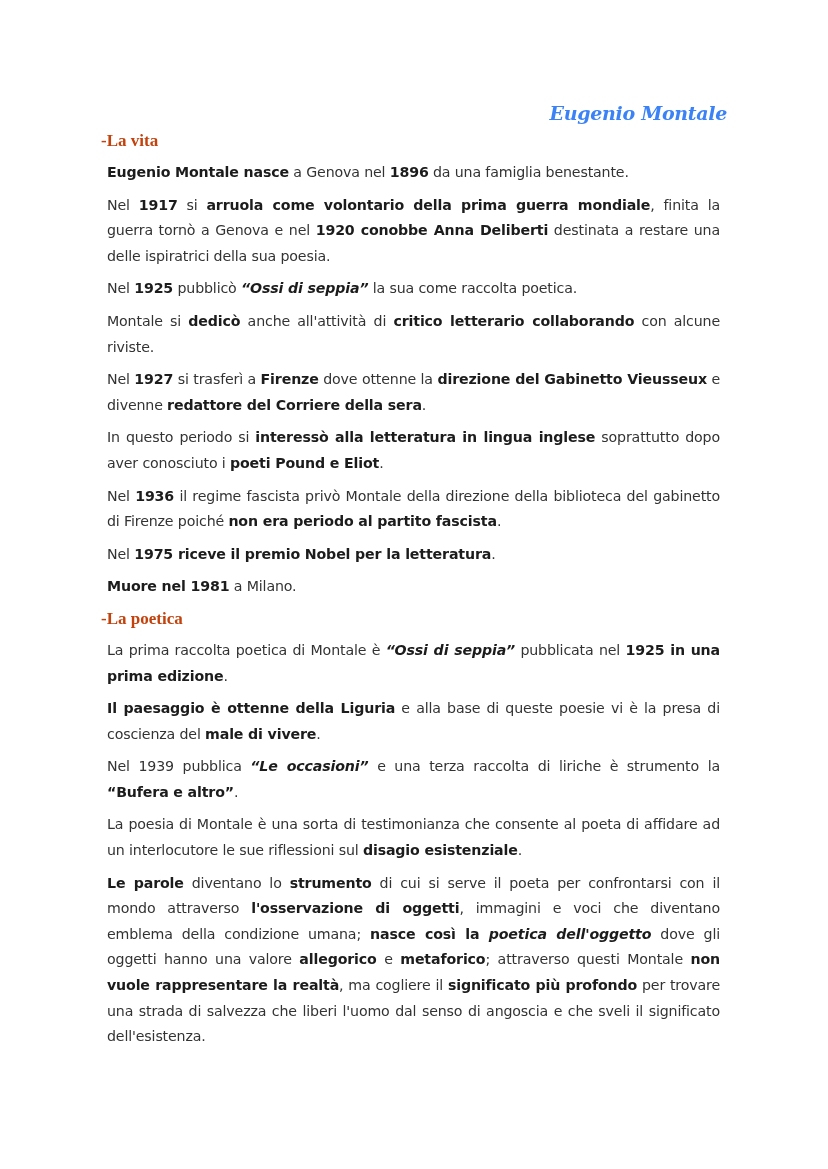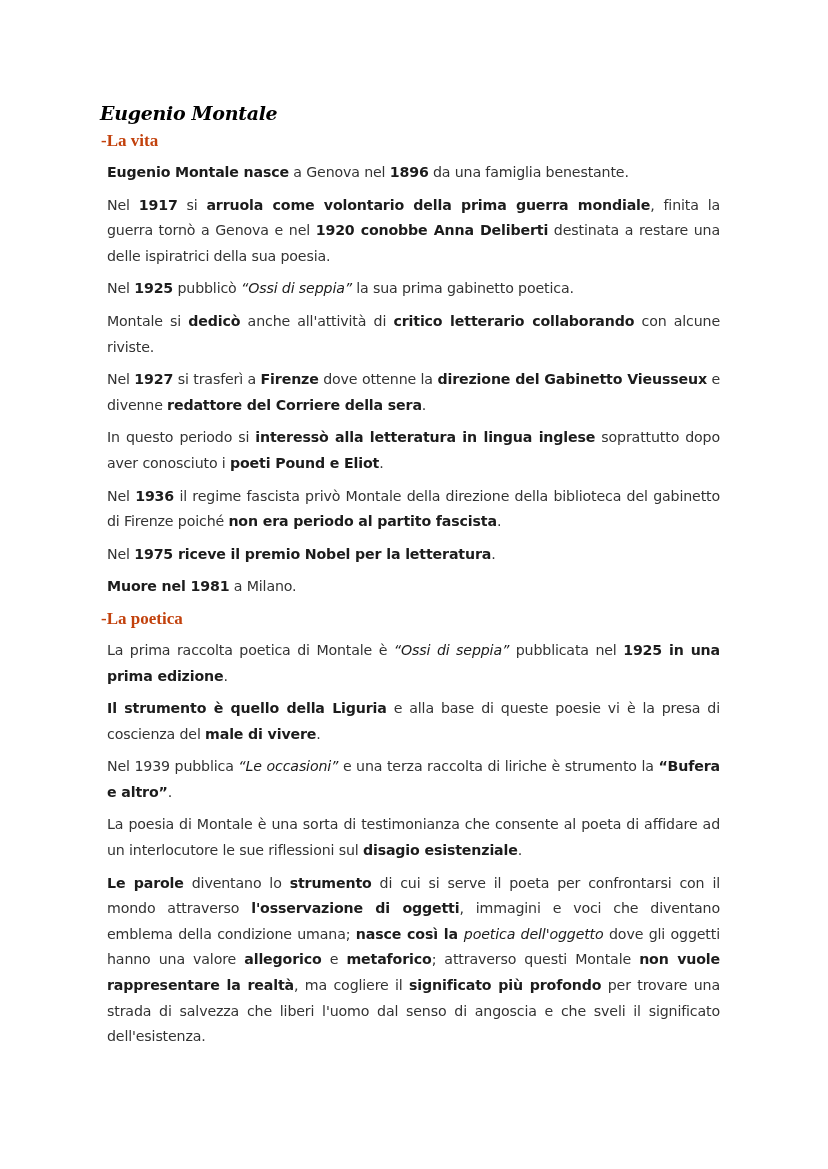--- a/index.html
+++ b/index.html
@@ -15,25 +15,25 @@
       font-family: "DejaVu Sans", sans-serif;
       color: #2b2b2b;
     }
     .page {
       position: absolute;
       left: 100px;
       top: 98px;
       width: 627px;
     }
     .title {
-      text-align: left;
+      text-align: right;
       font-family: "DejaVu Serif", serif;
       font-style: italic;
       font-weight: bold;
-      color: #000000;
+      color: #3b82f6;
       font-size: 19px;
       line-height: 30px;
       margin: 0;
       letter-spacing: -0.3px;
     }
     .section-heading {
       font-family: "Liberation Serif", serif;
       font-size: 17px;
       line-height: 24px;
       color: #c2410c;
@@ -46,47 +46,47 @@
       font-family: "DejaVu Sans", sans-serif;
       font-size: 14.2px;
       line-height: 25.6px;
       margin: 7px;
       text-align: justify;
       letter-spacing: -0.15px;
       color: #333;
     }
     .para.last-left { text-align-last: left; }
     .seg-b { font-weight: bold; color: #1c1c1c; }
-    .seg-bi { font-style: italic; font-weight: normal; color: #1c1c1c; }
+    .seg-bi { font-style: italic; font-weight: bold; color: #1c1c1c; }
     .seg-n { font-weight: normal; }
   </style>
 </head>
 <body>
 
 <div class="page">
   <h1 class="title">Eugenio Montale</h1>
 
   <section>
     <h2 class="section-heading heading-life">-La vita</h2>
     <div class="section-body">
         <p class="para last-left"><span class="seg-b">Eugenio Montale nasce</span><span class="seg-n"> a Genova nel </span><span class="seg-b">1896</span><span class="seg-n"> da una famiglia benestante.</span></p>
         <p class="para last-left"><span class="seg-n">Nel </span><span class="seg-b">1917</span><span class="seg-n"> si </span><span class="seg-b">arruola come volontario della prima guerra mondiale</span><span class="seg-n">, finita la guerra tornò a Genova e nel </span><span class="seg-b">1920 conobbe Anna Deliberti</span><span class="seg-n"> destinata a restare una delle ispiratrici della sua poesia.</span></p>
-        <p class="para last-left"><span class="seg-n">Nel </span><span class="seg-b">1925</span><span class="seg-n"> pubblicò </span><span class="seg-bi">“Ossi di seppia”</span><span class="seg-n"> la sua prima gabinetto poetica.</span></p>
+        <p class="para last-left"><span class="seg-n">Nel </span><span class="seg-b">1925</span><span class="seg-n"> pubblicò </span><span class="seg-bi">“Ossi di seppia”</span><span class="seg-n"> la sua come raccolta poetica.</span></p>
         <p class="para last-left"><span class="seg-n">Montale si </span><span class="seg-b">dedicò</span><span class="seg-n"> anche all'attività di </span><span class="seg-b">critico letterario collaborando</span><span class="seg-n"> con alcune riviste.</span></p>
         <p class="para last-left"><span class="seg-n">Nel </span><span class="seg-b">1927</span><span class="seg-n"> si trasferì a </span><span class="seg-b">Firenze</span><span class="seg-n"> dove ottenne la </span><span class="seg-b">direzione del Gabinetto Vieusseux</span><span class="seg-n"> e divenne </span><span class="seg-b">redattore del Corriere della sera</span><span class="seg-n">.</span></p>
         <p class="para last-left"><span class="seg-n">In questo periodo si </span><span class="seg-b">interessò alla letteratura in lingua inglese</span><span class="seg-n"> soprattutto dopo aver conosciuto i </span><span class="seg-b">poeti Pound e Eliot</span><span class="seg-n">.</span></p>
         <p class="para last-left"><span class="seg-n">Nel </span><span class="seg-b">1936</span><span class="seg-n"> il regime fascista privò Montale della direzione della biblioteca del gabinetto di Firenze poiché </span><span class="seg-b">non era periodo al partito fascista</span><span class="seg-n">.</span></p>
         <p class="para last-left"><span class="seg-n">Nel </span><span class="seg-b">1975 riceve il premio Nobel per la letteratura</span><span class="seg-n">.</span></p>
         <p class="para last-left"><span class="seg-b">Muore nel 1981</span><span class="seg-n"> a Milano.</span></p>
       </div>
   </section>
 
   <section>
     <h2 class="section-heading heading-poetics">-La poetica</h2>
     <div class="section-body">
         <p class="para last-left"><span class="seg-n">La prima raccolta poetica di Montale è </span><span class="seg-bi">“Ossi di seppia”</span><span class="seg-n"> pubblicata nel </span><span class="seg-b">1925 in una prima edizione</span><span class="seg-n">.</span></p>
-        <p class="para last-left"><span class="seg-b">Il strumento è quello della Liguria</span><span class="seg-n"> e alla base di queste poesie vi è la presa di coscienza del </span><span class="seg-b">male di vivere</span><span class="seg-n">.</span></p>
+        <p class="para last-left"><span class="seg-b">Il paesaggio è ottenne della Liguria</span><span class="seg-n"> e alla base di queste poesie vi è la presa di coscienza del </span><span class="seg-b">male di vivere</span><span class="seg-n">.</span></p>
         <p class="para last-left"><span class="seg-n">Nel 1939 pubblica </span><span class="seg-bi">“Le occasioni”</span><span class="seg-n"> e una terza raccolta di liriche è strumento la </span><span class="seg-b">“Bufera e altro”</span><span class="seg-n">.</span></p>
         <p class="para last-left"><span class="seg-n">La poesia di Montale è una sorta di testimonianza che consente al poeta di affidare ad un interlocutore le sue riflessioni sul </span><span class="seg-b">disagio esistenziale</span><span class="seg-n">.</span></p>
         <p class="para last-left"><span class="seg-b">Le parole</span><span class="seg-n"> diventano lo </span><span class="seg-b">strumento</span><span class="seg-n"> di cui si serve il poeta per confrontarsi con il mondo attraverso </span><span class="seg-b">l'osservazione di oggetti</span><span class="seg-n">, immagini e voci che diventano emblema della condizione umana; </span><span class="seg-b">nasce così la </span><span class="seg-bi">poetica dell'oggetto</span><span class="seg-n"> dove gli oggetti hanno una valore </span><span class="seg-b">allegorico</span><span class="seg-n"> e </span><span class="seg-b">metaforico</span><span class="seg-n">; attraverso questi Montale </span><span class="seg-b">non vuole rappresentare la realtà</span><span class="seg-n">, ma cogliere il </span><span class="seg-b">significato più profondo</span><span class="seg-n"> per trovare una strada di salvezza che liberi l'uomo dal senso di angoscia e che sveli il significato dell'esistenza.</span></p>
       </div>
   </section>
 </div>
 
 </body></html>

